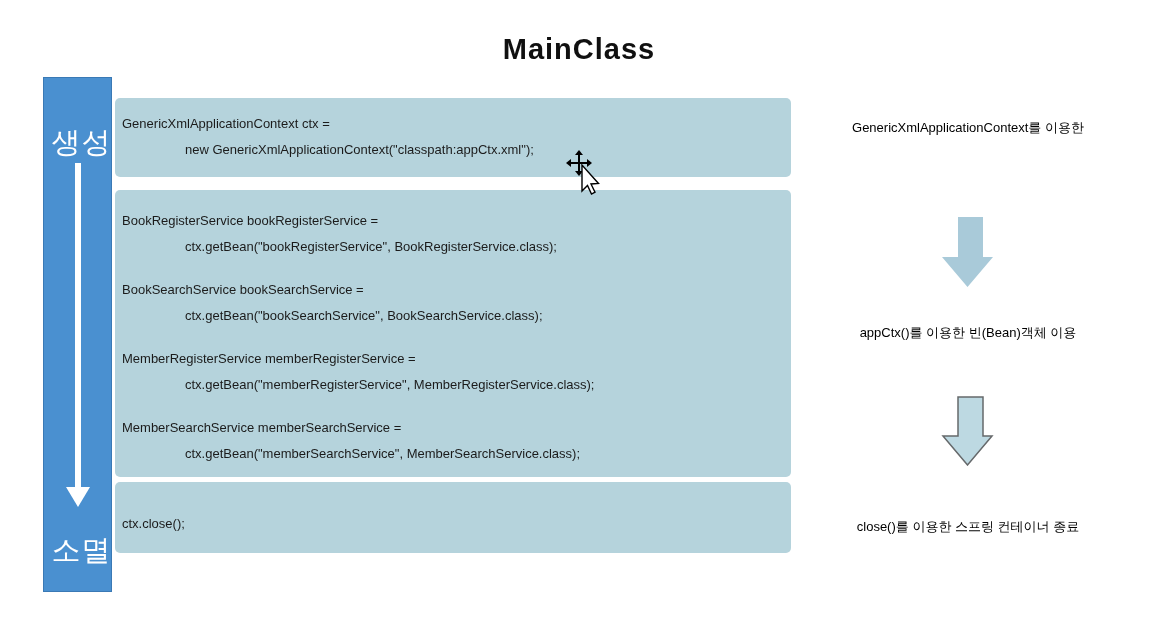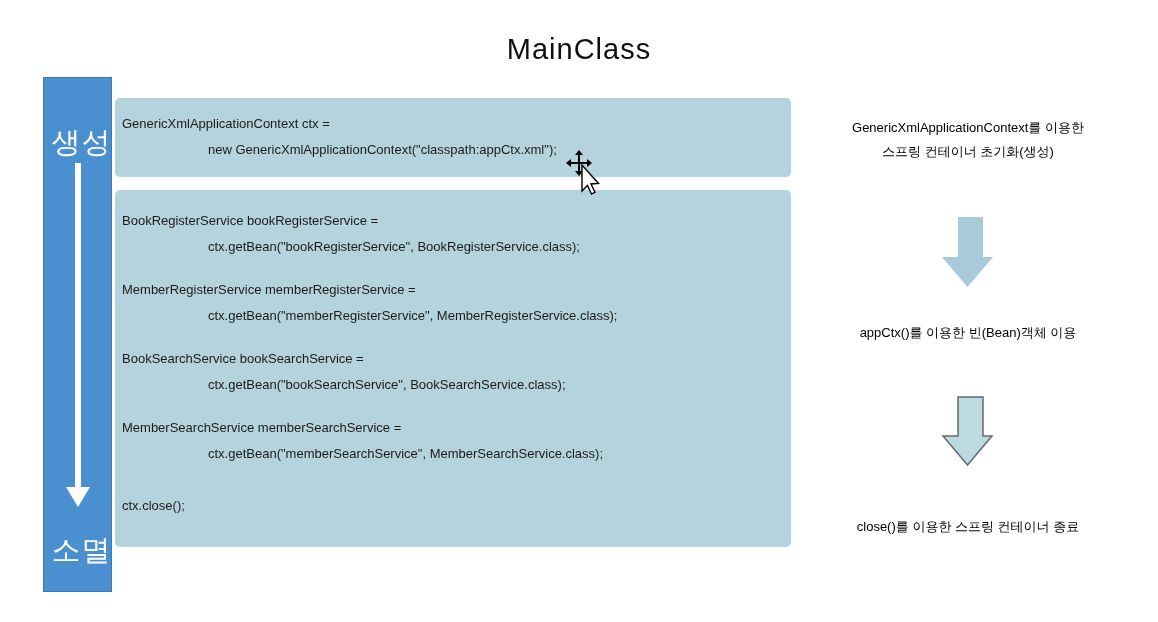--- a/index.html
+++ b/index.html
@@ -7,47 +7,47 @@
     --arrow-solid-fill:#a9cad9; --arrow-outline-fill:#bdd9e2;
     --arrow-outline-stroke:#66696b; --text:#1b1b1b;
   }
   html,body{margin:0;padding:0;background:#ffffff;}
   .stage{
     position:relative; width:1158px; height:622px; background:#ffffff;
     font-family:"Liberation Sans", sans-serif; color:var(--text); overflow:hidden;
   }
   .title{
     position:absolute; top:33px; left:0; width:100%;
-    text-align:center; font-size:29px; color:#101010; letter-spacing:1px;
+    text-align:center; font-size:29px; color:#101010; letter-spacing:1px;font-weight:bold;
   }
   
   .lifecycle-bar{
     position:absolute; left:43px; top:77px; width:69px; height:515px;
     background:var(--bar-fill); border:1px solid var(--bar-border); box-sizing:border-box;
   }
   .bar-label{
     position:absolute; left:4px; width:100%; text-align:center;
     color:#ffffff; font-size:29px; line-height:30px; letter-spacing:1px;margin-top:14px;
   }
   .bar-label.top{top:35px;}
   .bar-label.bottom{top:443px;}
   .bar-arrow{position:absolute; left:0; top:0;}
   
   .code-box{
     position:absolute; left:115px; width:676px; box-sizing:border-box;
     background:var(--box-fill); border-radius:5px;
   }
   .box1{top:98px;  height:79px;  padding-top:13px;}
   .box2{top:190px; height:287px; padding-top:18px;}
-  .box3{top:464px; height:83px;  padding-top:29px;}
+  .box3{top:482px; height:71px;  padding-top:29px;}
   .code-line{
     font-size:13px; line-height:26px; padding-left:7px;
     color:var(--text); white-space:pre;
   }
-  .code-line.indent{padding-left:93px;}
+  .code-line.indent{padding-left:70px;}
   .code-group{margin-bottom:17px;}
   .code-group:last-child{margin-bottom:17px;}
   
   .annotation{
     position:absolute; left:810px; width:316px; text-align:center;
     font-size:13px; color:#000000;
   }
   .ann1{top:116px; line-height:24px;}
   .ann2{top:325px; line-height:16px;}
   .ann3{top:519px; line-height:16px;}
@@ -80,40 +80,39 @@
     <div class="code-line">GenericXmlApplicationContext ctx =</div>
     <div class="code-line indent">new GenericXmlApplicationContext("classpath:appCtx.xml");</div>
   </div>
 
   <div class="code-box box2">
     <div class="code-group">
       <div class="code-line">BookRegisterService bookRegisterService =</div>
       <div class="code-line indent">ctx.getBean("bookRegisterService", BookRegisterService.class);</div>
     </div>
     <div class="code-group">
+      <div class="code-line">BookSearchService bookSearchService =</div>
+      <div class="code-line indent">ctx.getBean("bookSearchService", BookSearchService.class);</div>
+    </div>
+    <div class="code-group">
       <div class="code-line">MemberRegisterService memberRegisterService =</div>
       <div class="code-line indent">ctx.getBean("memberRegisterService", MemberRegisterService.class);</div>
-    </div>
-    <div class="code-group">
-      <div class="code-line">BookSearchService bookSearchService =</div>
-      <div class="code-line indent">ctx.getBean("bookSearchService", BookSearchService.class);</div>
     </div>
     <div class="code-group">
       <div class="code-line">MemberSearchService memberSearchService =</div>
       <div class="code-line indent">ctx.getBean("memberSearchService", MemberSearchService.class);</div>
     </div>
   </div>
 
   <div class="code-box box3">
     <div class="code-line">ctx.close();</div>
   </div>
 
   <div class="annotation ann1">
     <div>GenericXmlApplicationContext를 이용한</div>
-    <div>스프링 컨테이너 초기화(생성)</div>
   </div>
 
   <svg class="flow-arrow arrow1" width="66" height="70" viewBox="0 0 66 70" aria-hidden="true">
     <polygon points="25,0 50,0 50,40 60,40 34.5,70 9,40 25,40"></polygon>
   </svg>
 
   <div class="annotation ann2">
     <div>appCtx()를 이용한 빈(Bean)객체 이용</div>
   </div>
 

